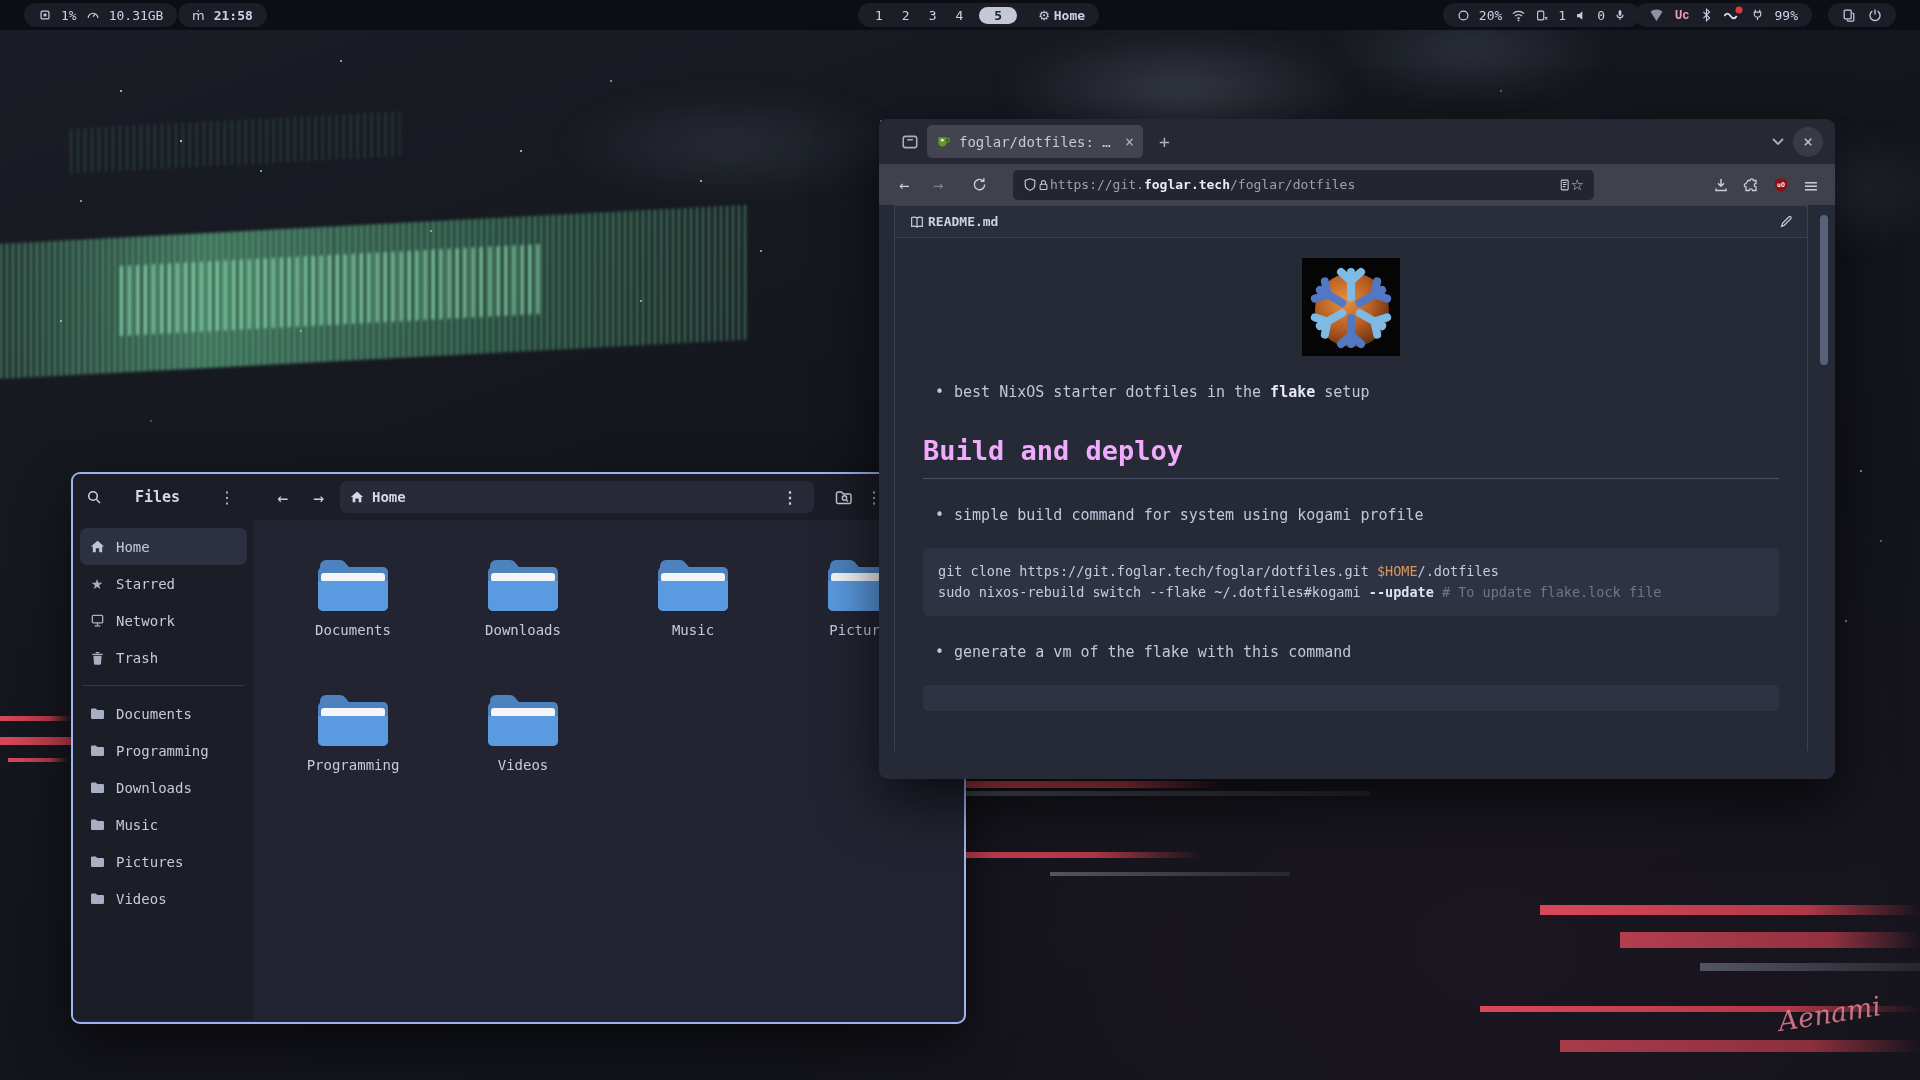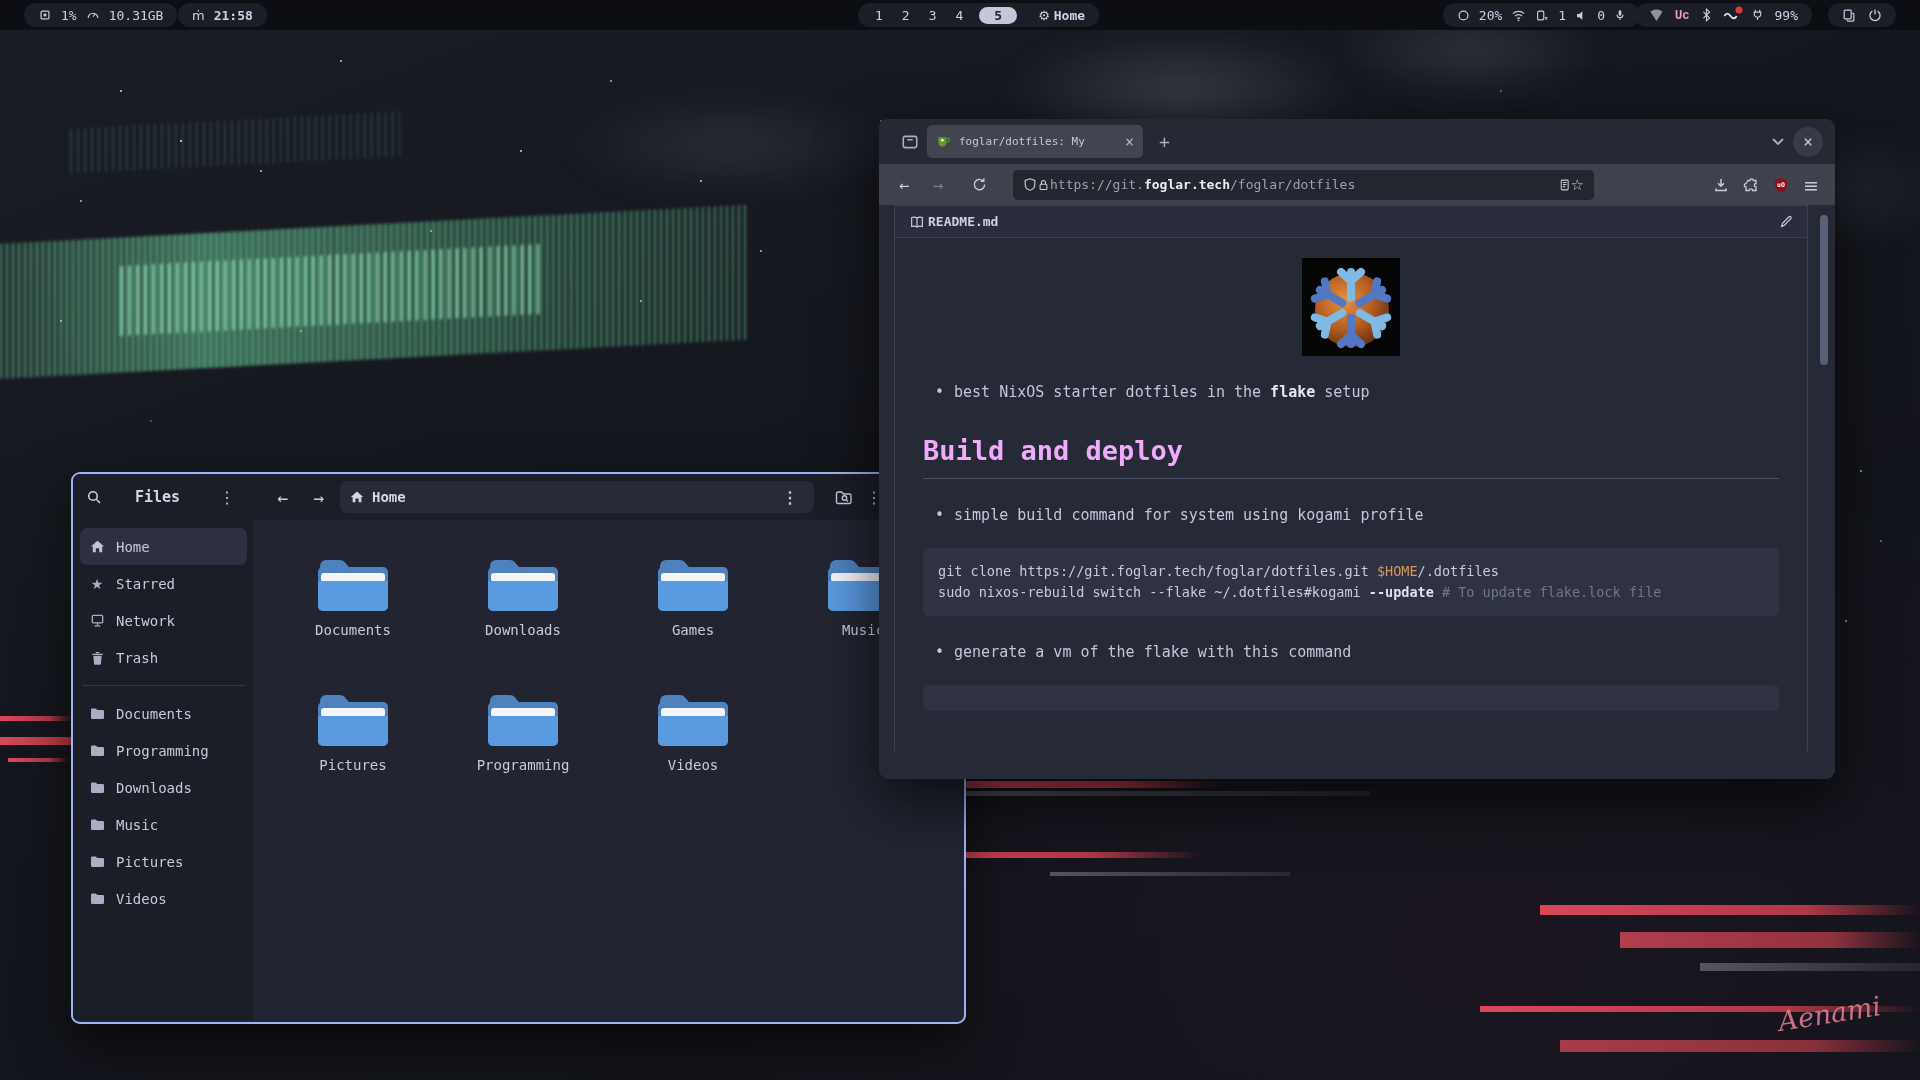--- a/index.html
+++ b/index.html
@@ -67,21 +67,21 @@
   .fgrid{display:grid;grid-template-columns:repeat(4,170px);grid-auto-rows:135px;}
   .fcell{display:flex;flex-direction:column;align-items:center;}
   .flabel{margin-top:7px;font-size:14px;color:#c6cbdc;}
   
   #browser-win{left:879px;top:119px;width:956px;height:660px;z-index:3;background:#262a37;
     box-shadow:0 22px 60px rgba(0,0,0,.65);}
   #tabbar{height:45px;background:#262834;display:flex;align-items:center;padding:0 12px;gap:8px;}
   .fxview{width:28px;height:28px;}
   .tab{width:216px;height:33px;background:#42444f;border-radius:5px;display:flex;align-items:center;
     gap:8px;padding:0 9px;box-sizing:border-box;}
-  .tab-title{flex:1;font-size:11px;color:#c5cad6;white-space:nowrap;overflow:hidden;text-overflow:ellipsis;}
+  .tab-title{flex:1;font-size:14px;color:#c5cad6;white-space:nowrap;overflow:hidden;text-overflow:ellipsis;}
   .tab-close,.newtab{color:#aab0c0;font-size:15px;}
   .newtab{font-size:18px;padding:0 8px;}
   .tb-spacer{flex:1;}
   .win-close{width:30px;height:30px;border-radius:50%;background:#383a46;display:flex;align-items:center;
     justify-content:center;color:#c5cad6;font-size:16px;}
   #navbar{height:41px;background:#3f414d;display:flex;align-items:center;padding:0 10px;gap:4px;}
   .nav-ic{width:30px;text-align:center;font-size:17px;color:#c9cdd9;}
   #urlbar{width:581px;height:30px;background:#23252f;border-radius:5px;display:flex;align-items:center;
     padding:0 10px;box-sizing:border-box;margin-left:22px;}
   .url-text{font-size:13px;color:#9ba1b4;white-space:nowrap;}
@@ -383,29 +383,20 @@
             </svg>
           <span class="flabel">Downloads</span>
         </div>
         <div class="fcell">
           <svg width="76" height="62" viewBox="0 0 76 60">
               <path d="M5 12 a6 6 0 0 1 6-6 h14 a6 6 0 0 1 4.6 2.1 L36.5 16 H5z" fill="#4d82bf"></path>
               <rect x="3" y="13" width="70" height="44" rx="5" fill="#4d82bf"></rect>
               <rect x="6" y="19" width="64" height="9" rx="3" fill="#f3f5f7"></rect>
               <path d="M3 27 h70 v25 a5 5 0 0 1 -5 5 H8 a5 5 0 0 1 -5 -5 z" fill="#5a9ae0"></path>
             </svg>
-          <span class="flabel">Games</span>
-        </div>
-        <div class="fcell">
-          <svg width="76" height="62" viewBox="0 0 76 60">
-              <path d="M5 12 a6 6 0 0 1 6-6 h14 a6 6 0 0 1 4.6 2.1 L36.5 16 H5z" fill="#4d82bf"></path>
-              <rect x="3" y="13" width="70" height="44" rx="5" fill="#4d82bf"></rect>
-              <rect x="6" y="19" width="64" height="9" rx="3" fill="#f3f5f7"></rect>
-              <path d="M3 27 h70 v25 a5 5 0 0 1 -5 5 H8 a5 5 0 0 1 -5 -5 z" fill="#5a9ae0"></path>
-            </svg>
           <span class="flabel">Music</span>
         </div>
         <div class="fcell">
           <svg width="76" height="62" viewBox="0 0 76 60">
               <path d="M5 12 a6 6 0 0 1 6-6 h14 a6 6 0 0 1 4.6 2.1 L36.5 16 H5z" fill="#4d82bf"></path>
               <rect x="3" y="13" width="70" height="44" rx="5" fill="#4d82bf"></rect>
               <rect x="6" y="19" width="64" height="9" rx="3" fill="#f3f5f7"></rect>
               <path d="M3 27 h70 v25 a5 5 0 0 1 -5 5 H8 a5 5 0 0 1 -5 -5 z" fill="#5a9ae0"></path>
             </svg>
           <span class="flabel">Pictures</span>

